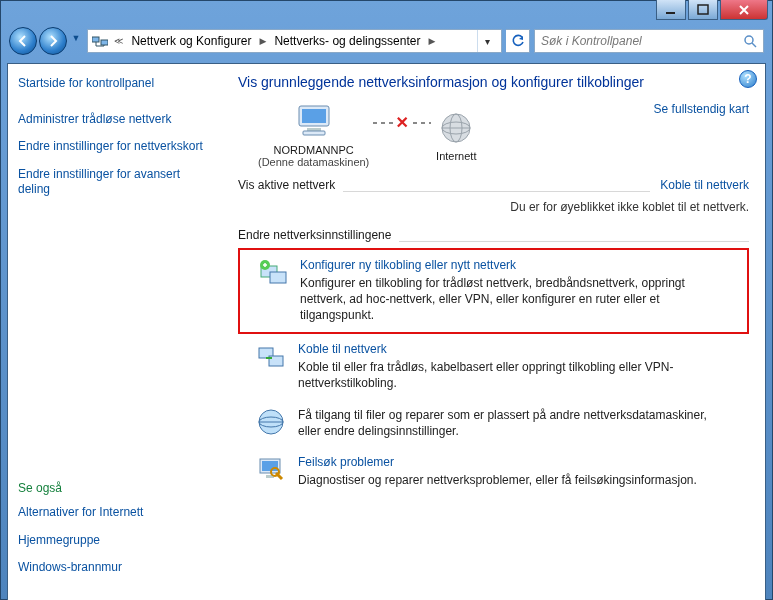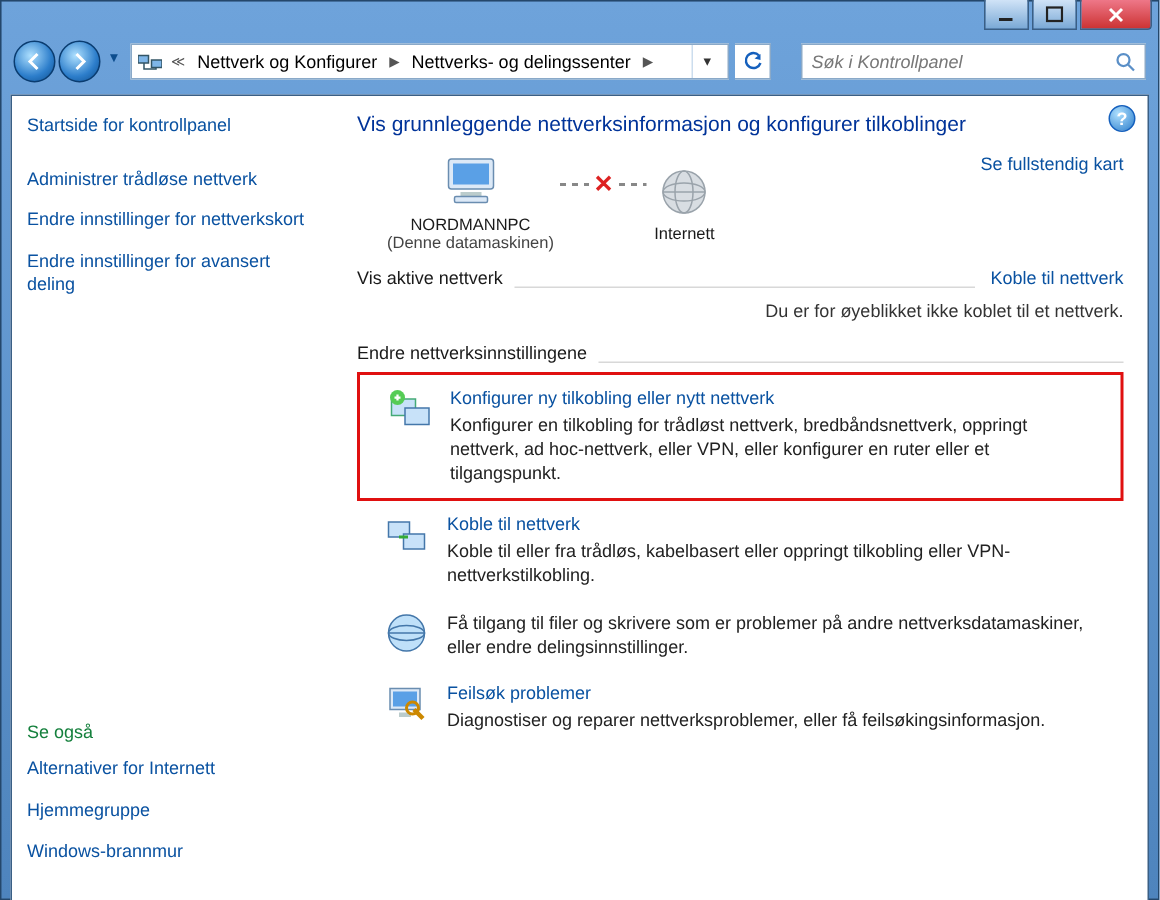--- a/index.html
+++ b/index.html
@@ -20,21 +20,21 @@
 .navdrop { width:14px; height:22px; display:flex; align-items:center; justify-content:center; color:#0d4d8d; font-size:9px;}
 
 .addrfield { flex: 1; height: 24px; background: #fff; border: 1px solid #8aa9c8; display: flex; align-items: center; padding: 0 4px; font-size: 12px; }
 .addrfield .crumb { padding: 0 6px; cursor: pointer; }
 .addrfield .sep { color: #555; font-size: 9px; padding:0 2px;}
 .addrfield .icon { width:16px; height:16px; margin-right:4px; display:flex;align-items:center;justify-content:center;}
 .addrend { display:flex; margin-left:auto;}
 .addrend .btn { width:20px; height:22px; border-left:1px solid #cde; display:flex;align-items:center;justify-content:center; font-size:10px; color:#333;}
 .refresh { width:24px; height:24px; background:#fff; border:1px solid #8aa9c8; border-left:none; display:flex;align-items:center;justify-content:center; color:#1560bd; font-size:13px;}
 
-.searchfield { width: 230px; height: 24px; background: #fff; border: 1px solid #8aa9c8; display: flex; align-items: center; padding: 0 6px; font-size: 12px; color: #777; font-style: italic; margin-left: 16px;}
+.searchfield { width: 230px; height: 24px; background: #fff; border: 1px solid #8aa9c8; display: flex; align-items: center; padding: 0 6px; font-size: 12px; color: #777; font-style: italic;}
 .searchfield .sicon { margin-left:auto; color:#5a8fc7; font-style:normal; font-size:13px;}
 
 .content { background: #fff; margin: 6px; height: 538px; border: 1px solid #3a5f85; display: flex; position: relative; }
 
 .sidebar { width: 212px; background: #fff; padding: 12px 10px; font-size: 12px; display:flex; flex-direction:column;}
 .sidebar a { color: #0a52a1; text-decoration: none; display: block; margin-bottom: 12px; line-height:1.3; cursor:pointer;}
 .sidebar .spacer { flex:1; }
 .sidebar .seealso { color:#15803d; font-size:12px; margin-bottom:10px; }
 
 .main { flex: 1; padding: 10px 16px 10px 18px; font-size: 12px; color:#1a1a1a; position:relative; overflow:hidden;}
@@ -233,21 +233,21 @@
 
         <div class="task">
           <div class="ticon">
             <svg width="30" height="30">
                 <circle cx="15" cy="15" r="12" fill="#bfe0f9" stroke="#47a"></circle>
                 <ellipse cx="15" cy="15" rx="12" ry="5" fill="none" stroke="#47a"></ellipse>
                 <line x1="3" y1="15" x2="27" y2="15" stroke="#47a"></line>
               </svg>
           </div>
           <div class="tbody">
-            <div class="tdesc">Få tilgang til filer og skrivere som er problemer på andre nettverksdatamaskiner, eller endre delingsinnstillinger.</div>
+            <div class="tdesc">Få tilgang til filer og reparer som er plassert på andre nettverksdatamaskiner, eller endre delingsinnstillinger.</div>
           </div>
         </div>
 
         <div class="task">
           <div class="ticon">
             <svg width="30" height="30">
                 <rect x="4" y="4" width="20" height="14" fill="#dce9f7" stroke="#6a8db0"></rect>
                 <rect x="6" y="6" width="16" height="10" fill="#5aa0e6"></rect>
                 <rect x="10" y="20" width="8" height="3" fill="#bcc"></rect>
                 <path d="M20 18 L26 24" stroke="#c80" stroke-width="3"></path>

